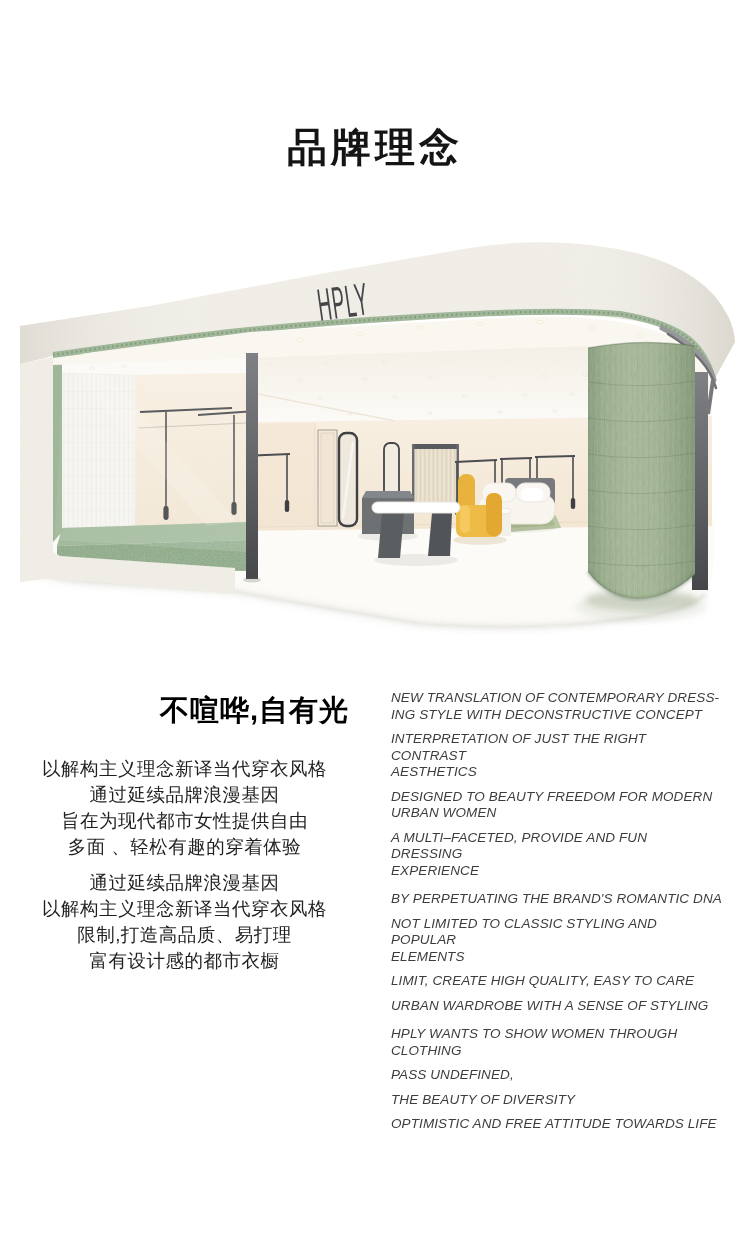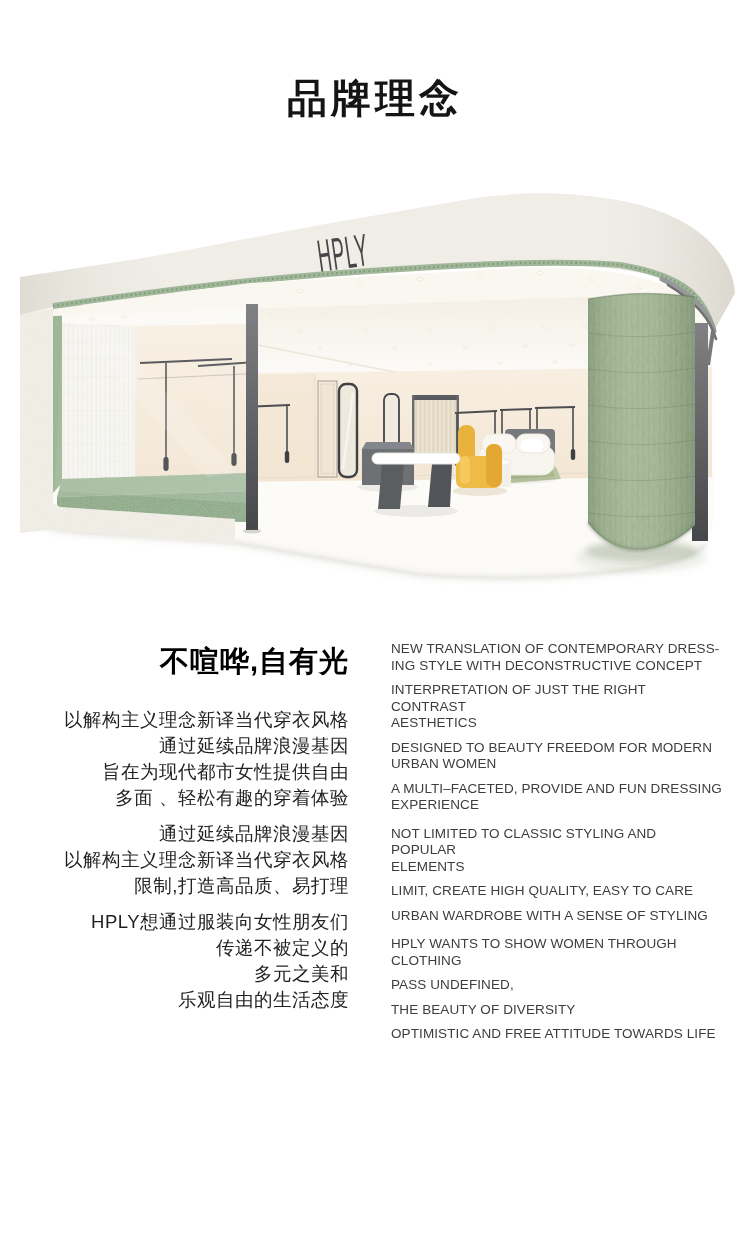--- a/index.html
+++ b/index.html
@@ -1,20 +1,20 @@
 <!DOCTYPE html>
 <html><head>
 <meta charset="utf-8">
 <style>
   html,body{margin:0;padding:0;background:#ffffff;}
   body{width:750px;height:1246px;overflow:hidden;font-family:"Liberation Sans",sans-serif;-webkit-font-smoothing:antialiased;}
   main{width:750px;height:1246px;position:relative;}
 
   .page-title{
-    margin:0;padding:71px 0 0 0;
+    margin:0;padding:120px 0 0 0;
     text-align:center;
     font-size:40px;line-height:54px;
     font-weight:700;color:#141414;
     letter-spacing:4px;
   }
 
   .store-figure{margin:48px 0 0 0;padding:0;width:750px;height:412px;position:relative;}
   .store-figure svg{display:block;}
 
   .philosophy{
@@ -29,22 +29,23 @@
     margin:0 0 26px 0;
     font-size:29px;line-height:40px;
     font-weight:600;color:#000;
     letter-spacing:1px;
   }
   .zh-block{margin-bottom:10px;}
   .zh-line{
     font-size:18.5px;line-height:26px;
     letter-spacing:0.5px;
     font-weight:400;
-  }
-  .col-en{width:332px;color:#3d3d3d;}
+    text-align:center;
+  }
+  .col-en{width:332px;color:#3d3d3d;font-style:italic;}
   .en-block{margin-bottom:12px;}
   .en-item{
     font-size:13.5px;line-height:16.5px;
     margin-bottom:8px;
     white-space:pre-line;
     letter-spacing:0.1px;
   }
 </style>
 </head>
 <body>
@@ -350,40 +351,36 @@
       <div class="zh-block">
           <div class="zh-line">以解构主义理念新译当代穿衣风格</div>
           <div class="zh-line">通过延续品牌浪漫基因</div>
           <div class="zh-line">旨在为现代都市女性提供自由</div>
           <div class="zh-line">多面 、轻松有趣的穿着体验</div>
         </div>
       <div class="zh-block">
           <div class="zh-line">通过延续品牌浪漫基因</div>
           <div class="zh-line">以解构主义理念新译当代穿衣风格</div>
           <div class="zh-line">限制,打造高品质、易打理</div>
-        </div>
-      <div class="zh-block">
-          <div class="zh-line">HPLY想通过服装向女性朋友们</div>
-          <div class="zh-line">传递不被定义的</div>
-          <div class="zh-line">多元之美和</div>
-          <div class="zh-line">乐观自由的生活态度</div>
+          <div class="zh-line">富有设计感的都市衣橱</div>
         </div>
     </div>
     <div class="col-en">
       <div class="en-block">
           <div class="en-item">NEW TRANSLATION OF CONTEMPORARY DRESS-
 ING STYLE WITH DECONSTRUCTIVE CONCEPT</div>
           <div class="en-item">INTERPRETATION OF JUST THE RIGHT CONTRAST
 AESTHETICS</div>
           <div class="en-item">DESIGNED TO BEAUTY FREEDOM FOR MODERN
 URBAN WOMEN</div>
           <div class="en-item">A MULTI–FACETED, PROVIDE AND FUN DRESSING
 EXPERIENCE</div>
         </div>
       <div class="en-block">
+          <div class="en-item">BY PERPETUATING THE BRAND'S ROMANTIC DNA</div>
           <div class="en-item">NOT LIMITED TO CLASSIC STYLING AND POPULAR
 ELEMENTS</div>
           <div class="en-item">LIMIT, CREATE HIGH QUALITY, EASY TO CARE</div>
           <div class="en-item">URBAN WARDROBE WITH A SENSE OF STYLING</div>
         </div>
       <div class="en-block">
           <div class="en-item">HPLY WANTS TO SHOW WOMEN THROUGH
 CLOTHING</div>
           <div class="en-item">PASS UNDEFINED,</div>
           <div class="en-item">THE BEAUTY OF DIVERSITY</div>

